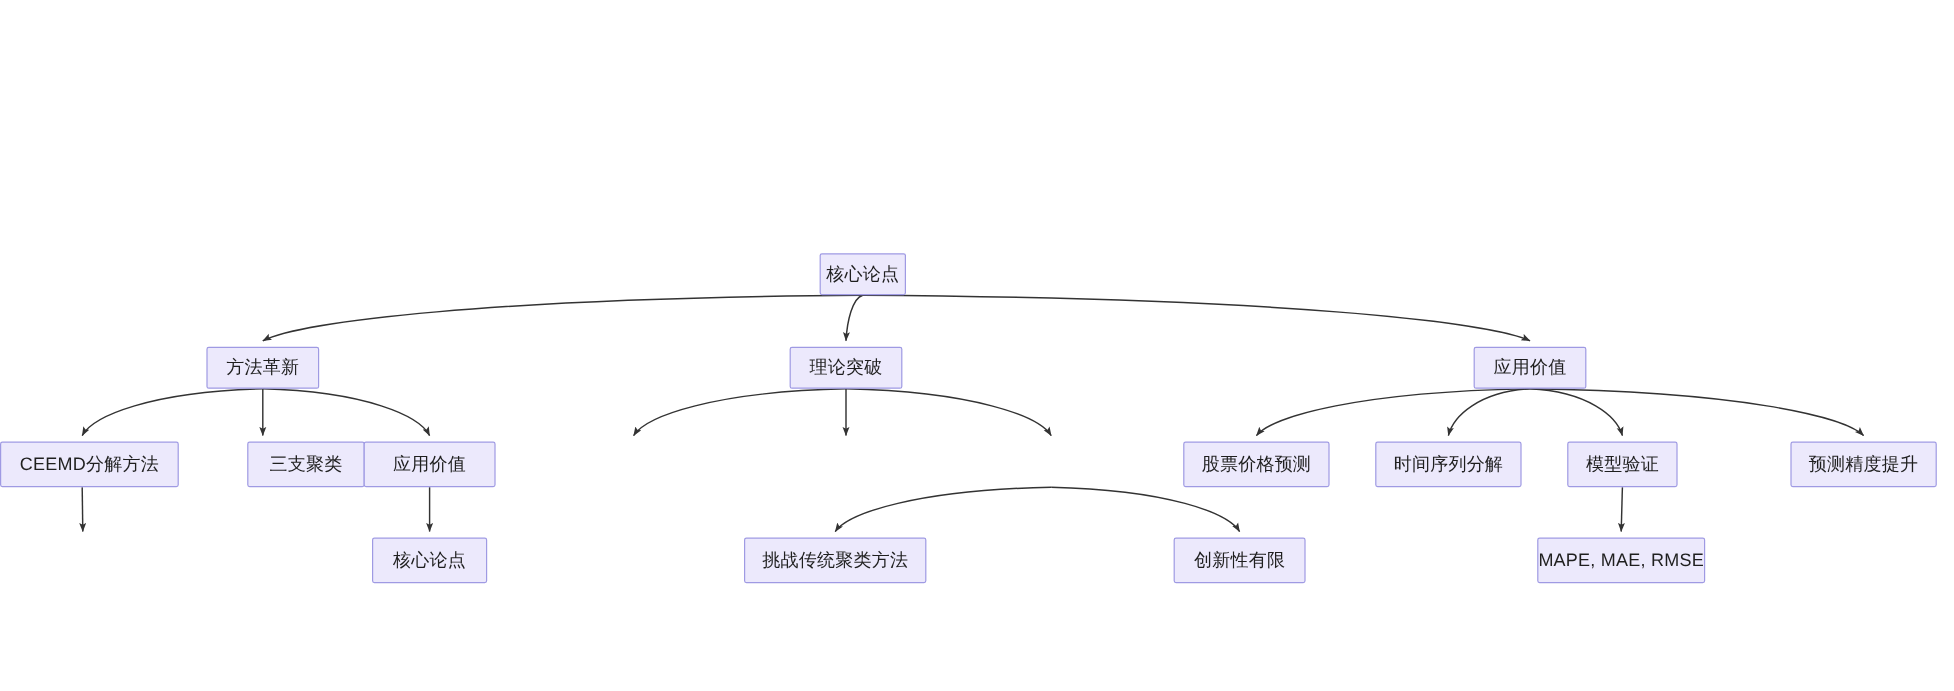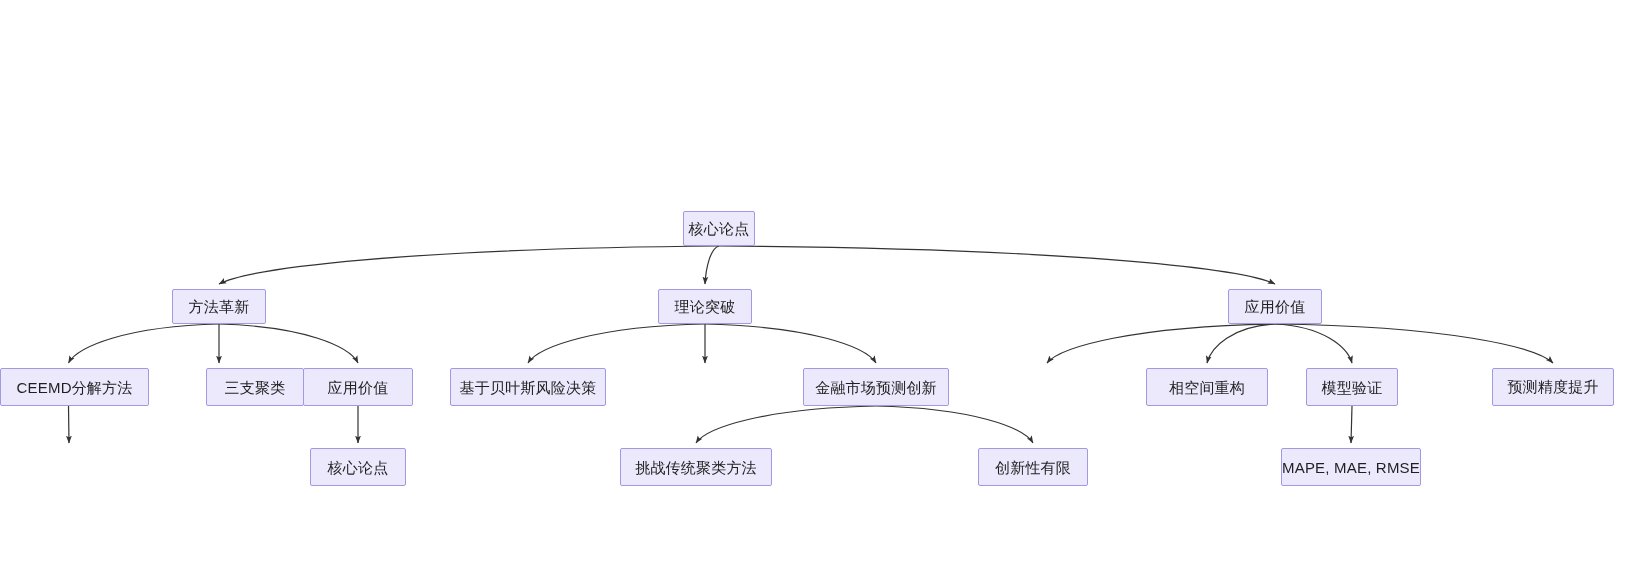--- a/index.html
+++ b/index.html
@@ -102,33 +102,30 @@
       </div>
       <div class="node" style="left: 0px; top: 368px; width: 149px; height: 38px; background: rgb(236, 233, 252); border-color: rgb(159, 154, 227); color: rgb(31, 31, 31);">
         <span class="node-label">CEEMD分解方法</span>
       </div>
       <div class="node" style="left: 170px; top: 368px; width: 98px; height: 38px; background: rgb(236, 233, 252); border-color: rgb(159, 154, 227); color: rgb(31, 31, 31); margin-left: 36px;">
         <span class="node-label">三支聚类</span>
       </div>
       <div class="node" style="left: 303px; top: 368px; width: 110px; height: 38px; background: rgb(236, 233, 252); border-color: rgb(159, 154, 227); color: rgb(31, 31, 31);">
         <span class="node-label">应用价值</span>
       </div>
-      <div class="node" style="left: 450px; top: 368px; width: 156px; height: 38px; background: rgb(236, 233, 252); border-color: rgb(159, 154, 227); color: rgb(31, 31, 31);">
-        <span class="node-label">基于贝叶斯风险决策</span>
-      </div>
-      <div class="node" style="left: 803px; top: 368px; width: 146px; height: 38px; background: rgb(236, 233, 252); border-color: rgb(159, 154, 227); color: rgb(31, 31, 31);">
-        <span class="node-label">金融市场预测创新</span>
+      <div class="node" style="left: 986px; top: 368px; width: 122px; height: 38px; background: rgb(236, 233, 252); border-color: rgb(159, 154, 227); color: rgb(31, 31, 31);">
+        <span class="node-label">股票价格预测</span>
       </div>
       <div class="node" style="left: 1146px; top: 368px; width: 122px; height: 38px; background: rgb(236, 233, 252); border-color: rgb(159, 154, 227); color: rgb(31, 31, 31);">
-        <span class="node-label">相空间重构</span>
+        <span class="node-label">时间序列分解</span>
       </div>
       <div class="node" style="left: 1306px; top: 368px; width: 92px; height: 38px; background: rgb(236, 233, 252); border-color: rgb(159, 154, 227); color: rgb(31, 31, 31);">
         <span class="node-label">模型验证</span>
       </div>
-      <div class="node" style="left: 1492px; top: 368px; width: 122px; height: 38px; background: rgb(236, 233, 252); border-color: rgb(159, 154, 227); color: rgb(31, 31, 31); font-family: Liberation Serif, serif;">
+      <div class="node" style="left: 1492px; top: 368px; width: 122px; height: 38px; background: rgb(236, 233, 252); border-color: rgb(159, 154, 227); color: rgb(31, 31, 31);">
         <span class="node-label">预测精度提升</span>
       </div>
       <div class="node" style="left: 310px; top: 448px; width: 96px; height: 38px; background: rgb(236, 233, 252); border-color: rgb(159, 154, 227); color: rgb(31, 31, 31);">
         <span class="node-label">核心论点</span>
       </div>
       <div class="node" style="left: 620px; top: 448px; width: 152px; height: 38px; background: rgb(236, 233, 252); border-color: rgb(159, 154, 227); color: rgb(31, 31, 31);">
         <span class="node-label">挑战传统聚类方法</span>
       </div>
       <div class="node" style="left: 978px; top: 448px; width: 110px; height: 38px; background: rgb(236, 233, 252); border-color: rgb(159, 154, 227); color: rgb(31, 31, 31);">
         <span class="node-label">创新性有限</span>

